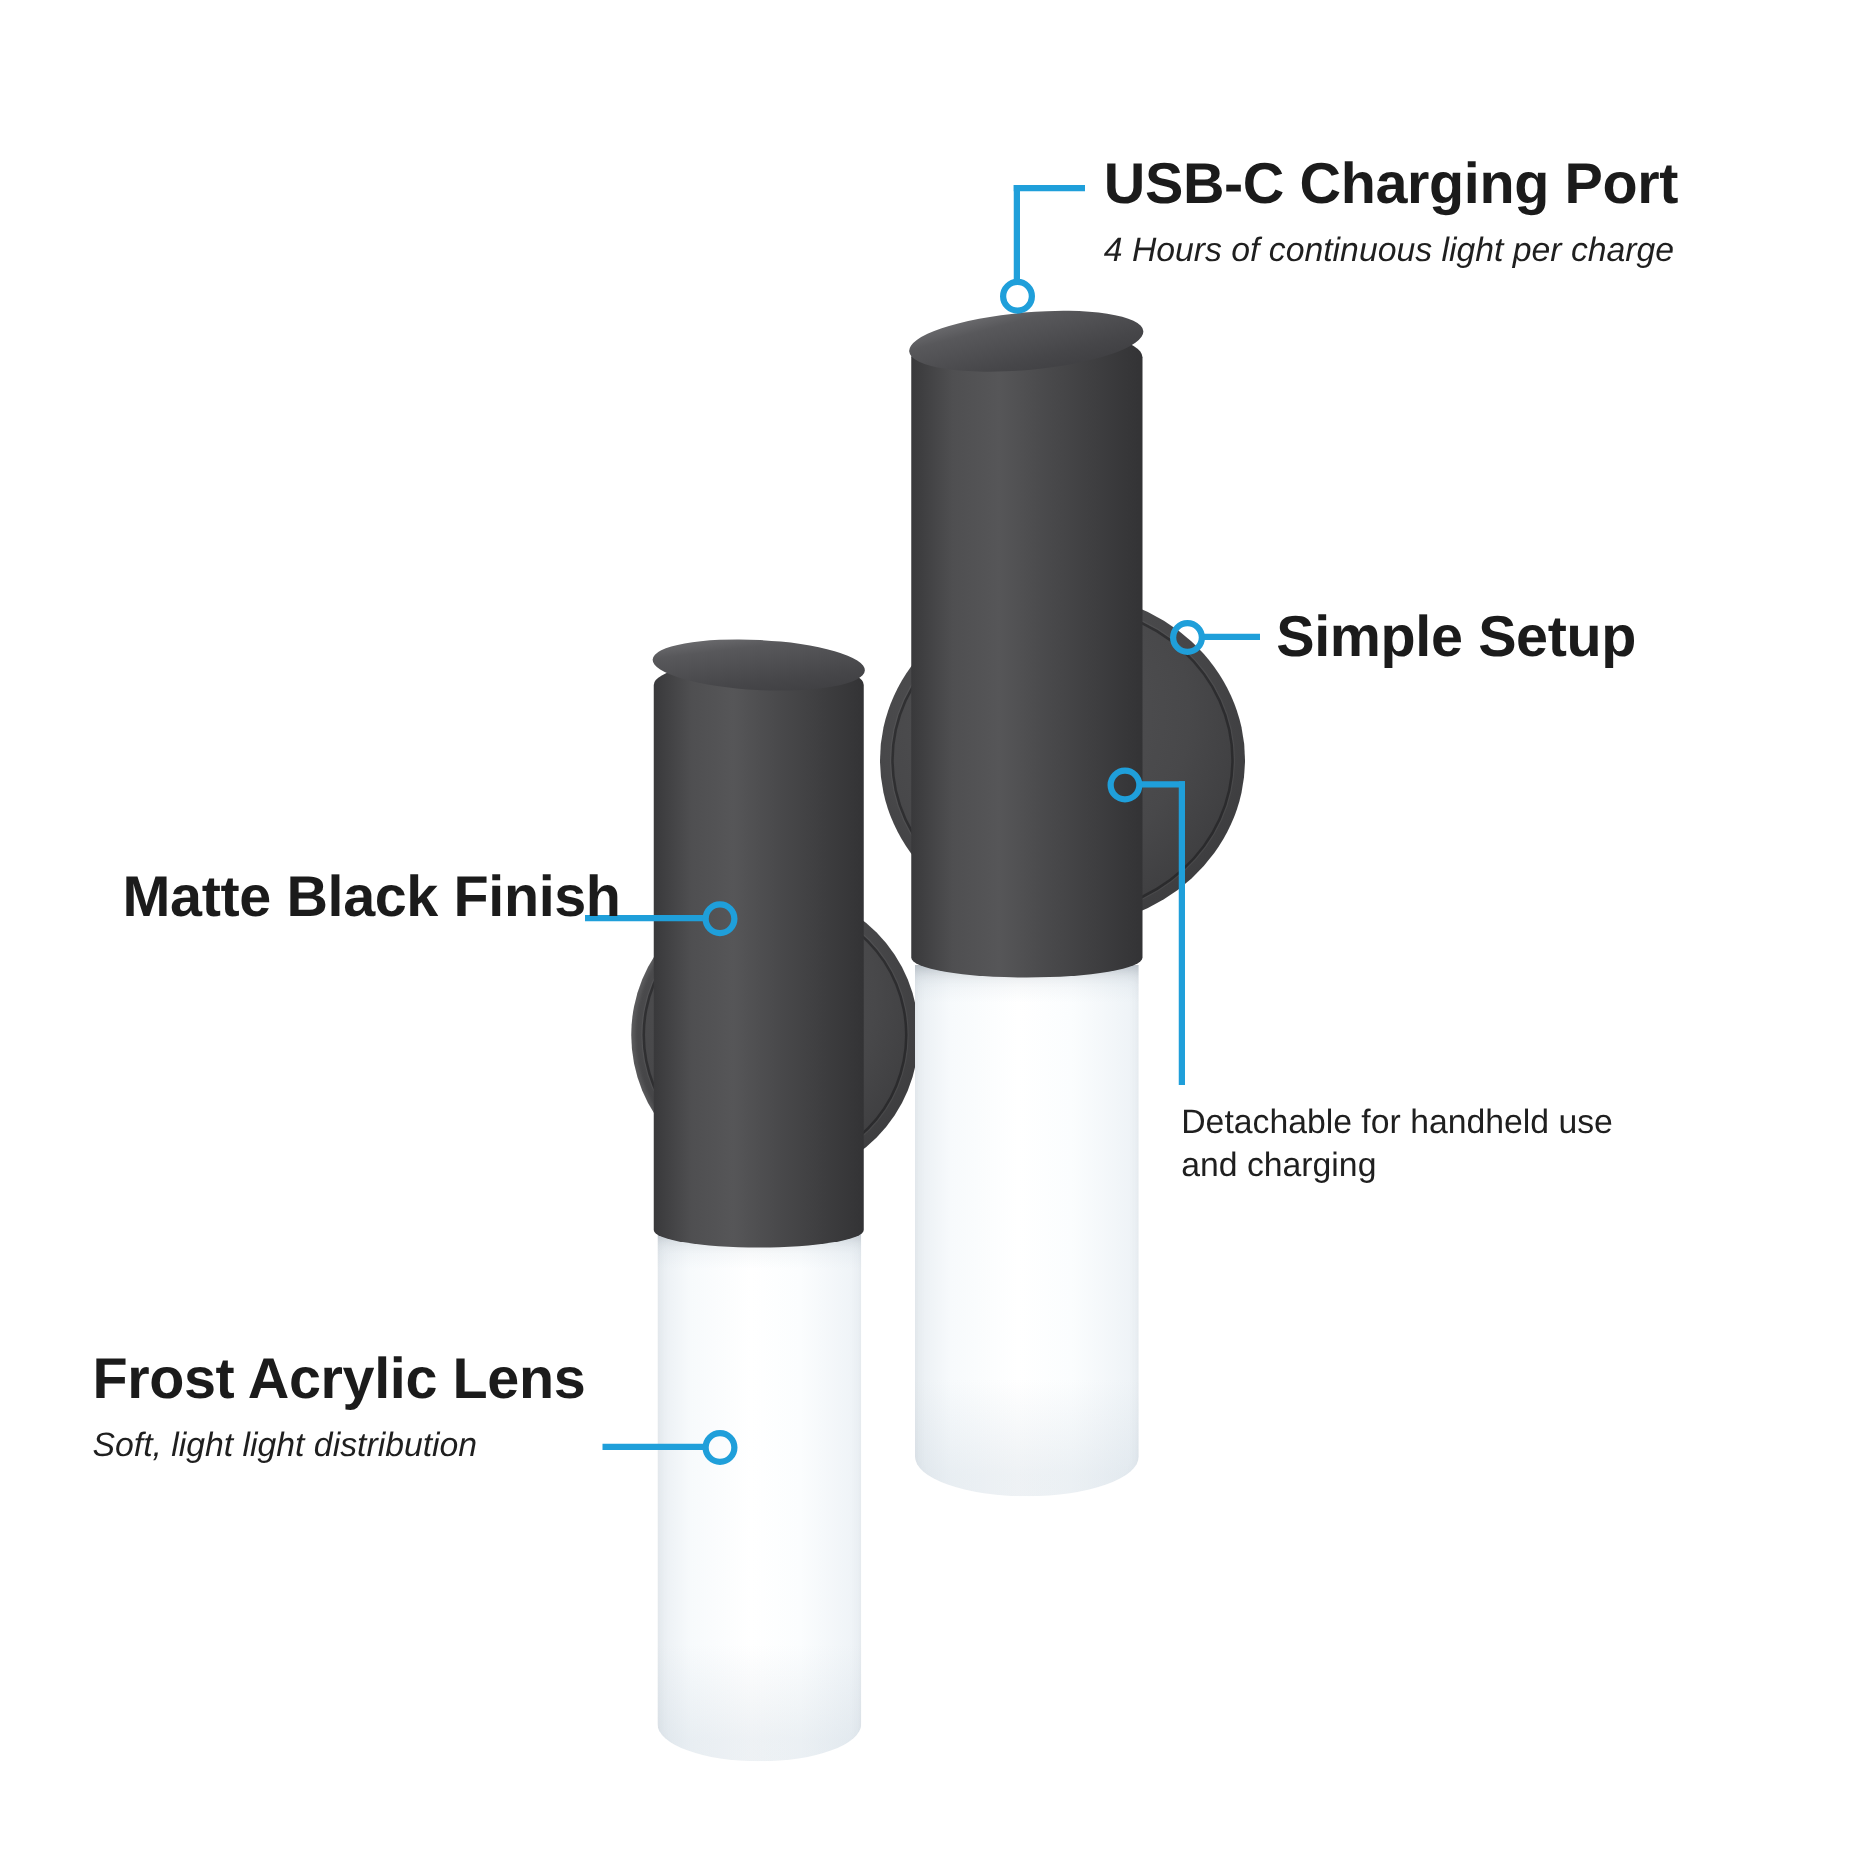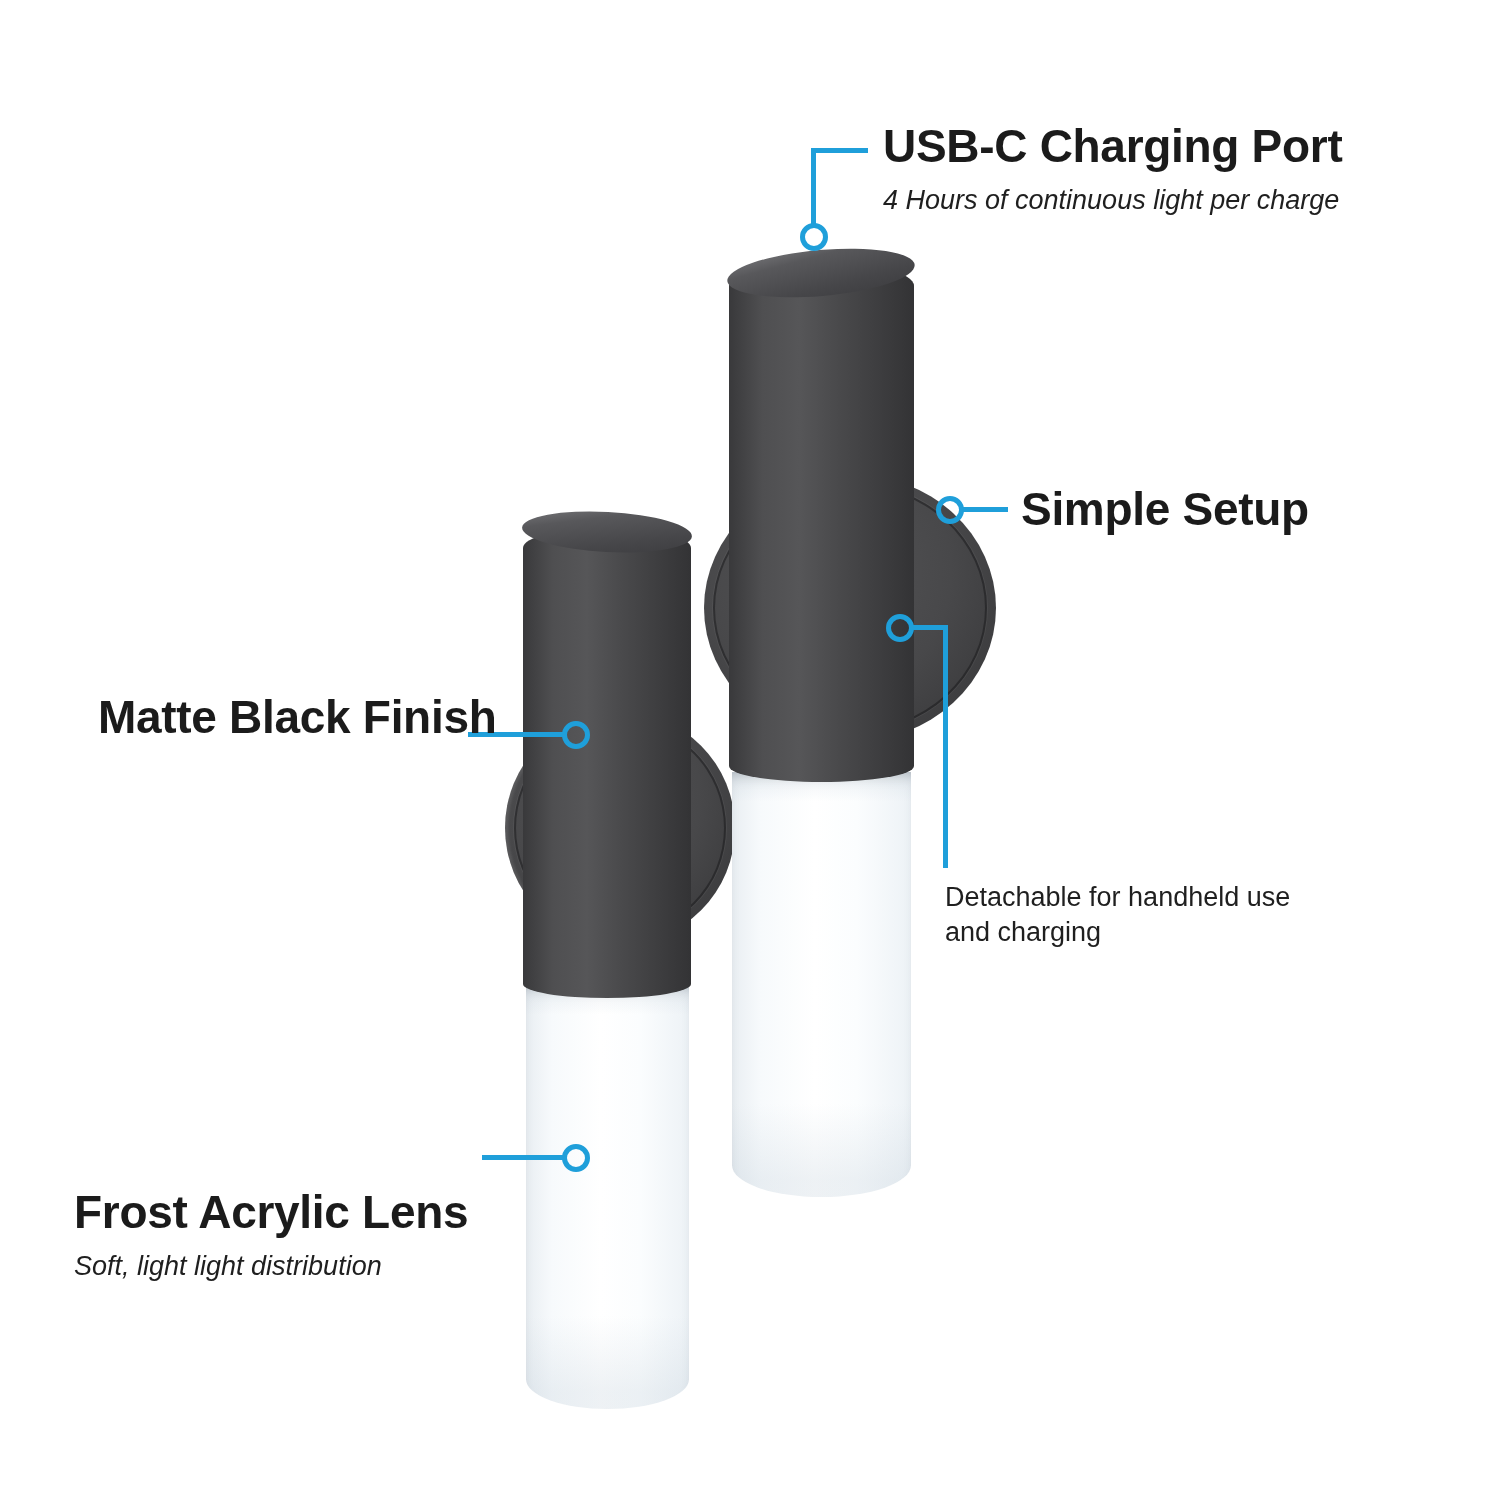--- a/index.html
+++ b/index.html
@@ -86,18 +86,18 @@
   </div>
 
   <div class="line" style="left:468px;top:732px;width:96px;height:5px;"></div>
   <div class="marker" style="left:562px;top:721px;"></div>
   <div class="callout" style="left:74px;top:691px;margin-left:24px;">
     <div class="title">Matte Black Finish</div>
   </div>
 
   <div class="line" style="left:482px;top:1155px;width:82px;height:5px;"></div>
   <div class="marker" style="left:562px;top:1144px;"></div>
-  <div class="callout" style="left:74px;top:1186px;">
+  <div class="callout" style="left:74px;top:1076px;">
     <div class="title">Frost Acrylic Lens</div>
     <div class="subtitle nowrap">Soft, light light distribution</div>
   </div>
 
 </div>
 
 </body></html>

